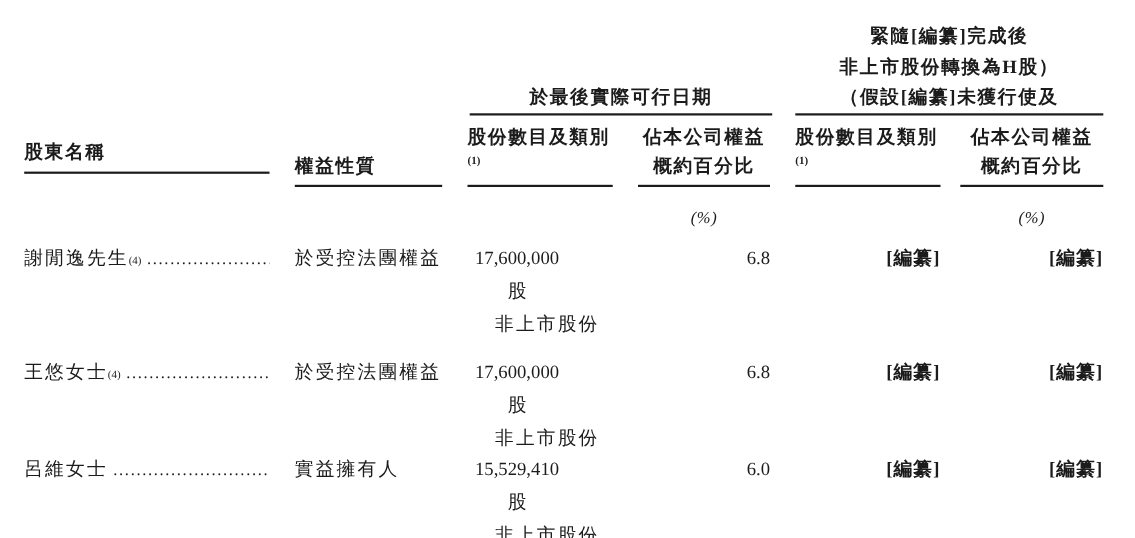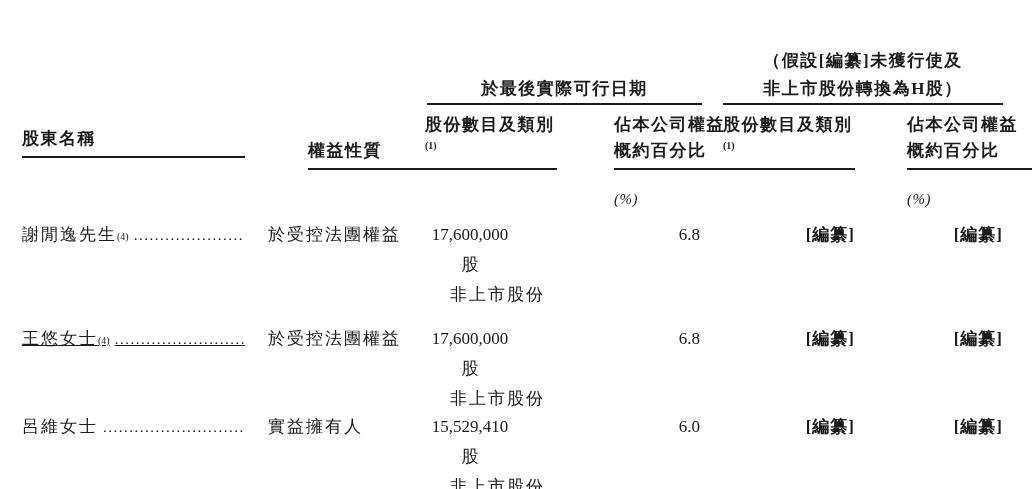--- a/index.html
+++ b/index.html
@@ -7,21 +7,21 @@
     position:relative;
     width:1032px;height:489px;
     background:#ffffff;
     color:#1b1b1b;
     font-family:"Liberation Serif","DejaVu Serif",serif;
     font-size:17px;
     overflow:hidden;
   }
   .abs{position:absolute;}
   .cjk{letter-spacing:2px;}
-  .center{text-align:left;margin-left:34px;}
+  .center{text-align:center;}
   
   .group-header{
     display:flex;flex-direction:column;justify-content:flex-end;
     border-bottom:2px solid #1b1b1b;
     font-weight:bold;letter-spacing:1.5px;
     line-height:28px;text-align:center;
   }
   
   .col-header{
     display:flex;flex-direction:column;justify-content:flex-end;
@@ -49,29 +49,30 @@
 </head>
 <body>
 
 <div class="page">
 
   <div class="abs group-header" style="left:427px;top:4px;width:275px;height:99px;">
     <div>於最後實際可行日期</div>
   </div>
 
   <div class="abs group-header" style="left:723px;top:4px;width:280px;height:99px;">
+    <div>緊隨[編纂]完成後</div>
+    <div>非上市股份轉換為H股）</div>
     <div>（假設[編纂]未獲行使及</div>
-    <div>非上市股份轉換為H股）</div>
   </div>
 
   <div class="abs col-header" style="left:22px;top:100px;width:223px;height:58px;">
     <div>股東名稱</div>
   </div>
 
-  <div class="abs col-header" style="left:268px;top:112px;width:134px;height:58px;margin-left:40px;">
+  <div class="abs col-header" style="left:268px;top:112px;width:134px;height:58px;">
     <div>權益性質</div>
   </div>
 
   <div class="abs col-header" style="left:425px;top:112px;width:132px;height:58px;">
     <div><span>股份數目及類別</span><sup>(1)</sup></div>
   </div>
 
   <div class="abs col-header center" style="left:580px;top:112px;width:120px;height:58px;">
     <div>佔本公司權益</div>
     <div>概約百分比</div>
@@ -99,21 +100,21 @@
     <div class="abs" style="left:425px;width:132px;">
       <div class="shares-l1">17,600,000股</div>
       <div class="shares-l2">非上市股份</div>
     </div>
     <div class="abs pct-cell" style="left:580px;width:120px;">6.8</div>
     <div class="abs ed-shares" style="left:723px;width:132px;">[編纂]</div>
     <div class="abs ed-pct" style="left:873px;width:130px;">[編纂]</div>
   </div>
 
   <div class="abs" style="left:0;top:324px;width:1032px;height:64px;">
-    <div class="abs name-cell" style="left:22px;width:223px;text-decoration:underline;">
+    <div class="abs name-cell" style="left:22px;width:223px;">
       <span class="nm">王悠女士</span>
         <sup>(4)</sup>
       <span class="dots">..................................................</span>
     </div>
     <div class="abs cell cjk" style="left:268px;width:140px;">於受控法團權益</div>
     <div class="abs" style="left:425px;width:132px;">
       <div class="shares-l1">17,600,000股</div>
       <div class="shares-l2">非上市股份</div>
     </div>
     <div class="abs pct-cell" style="left:580px;width:120px;">6.8</div>

